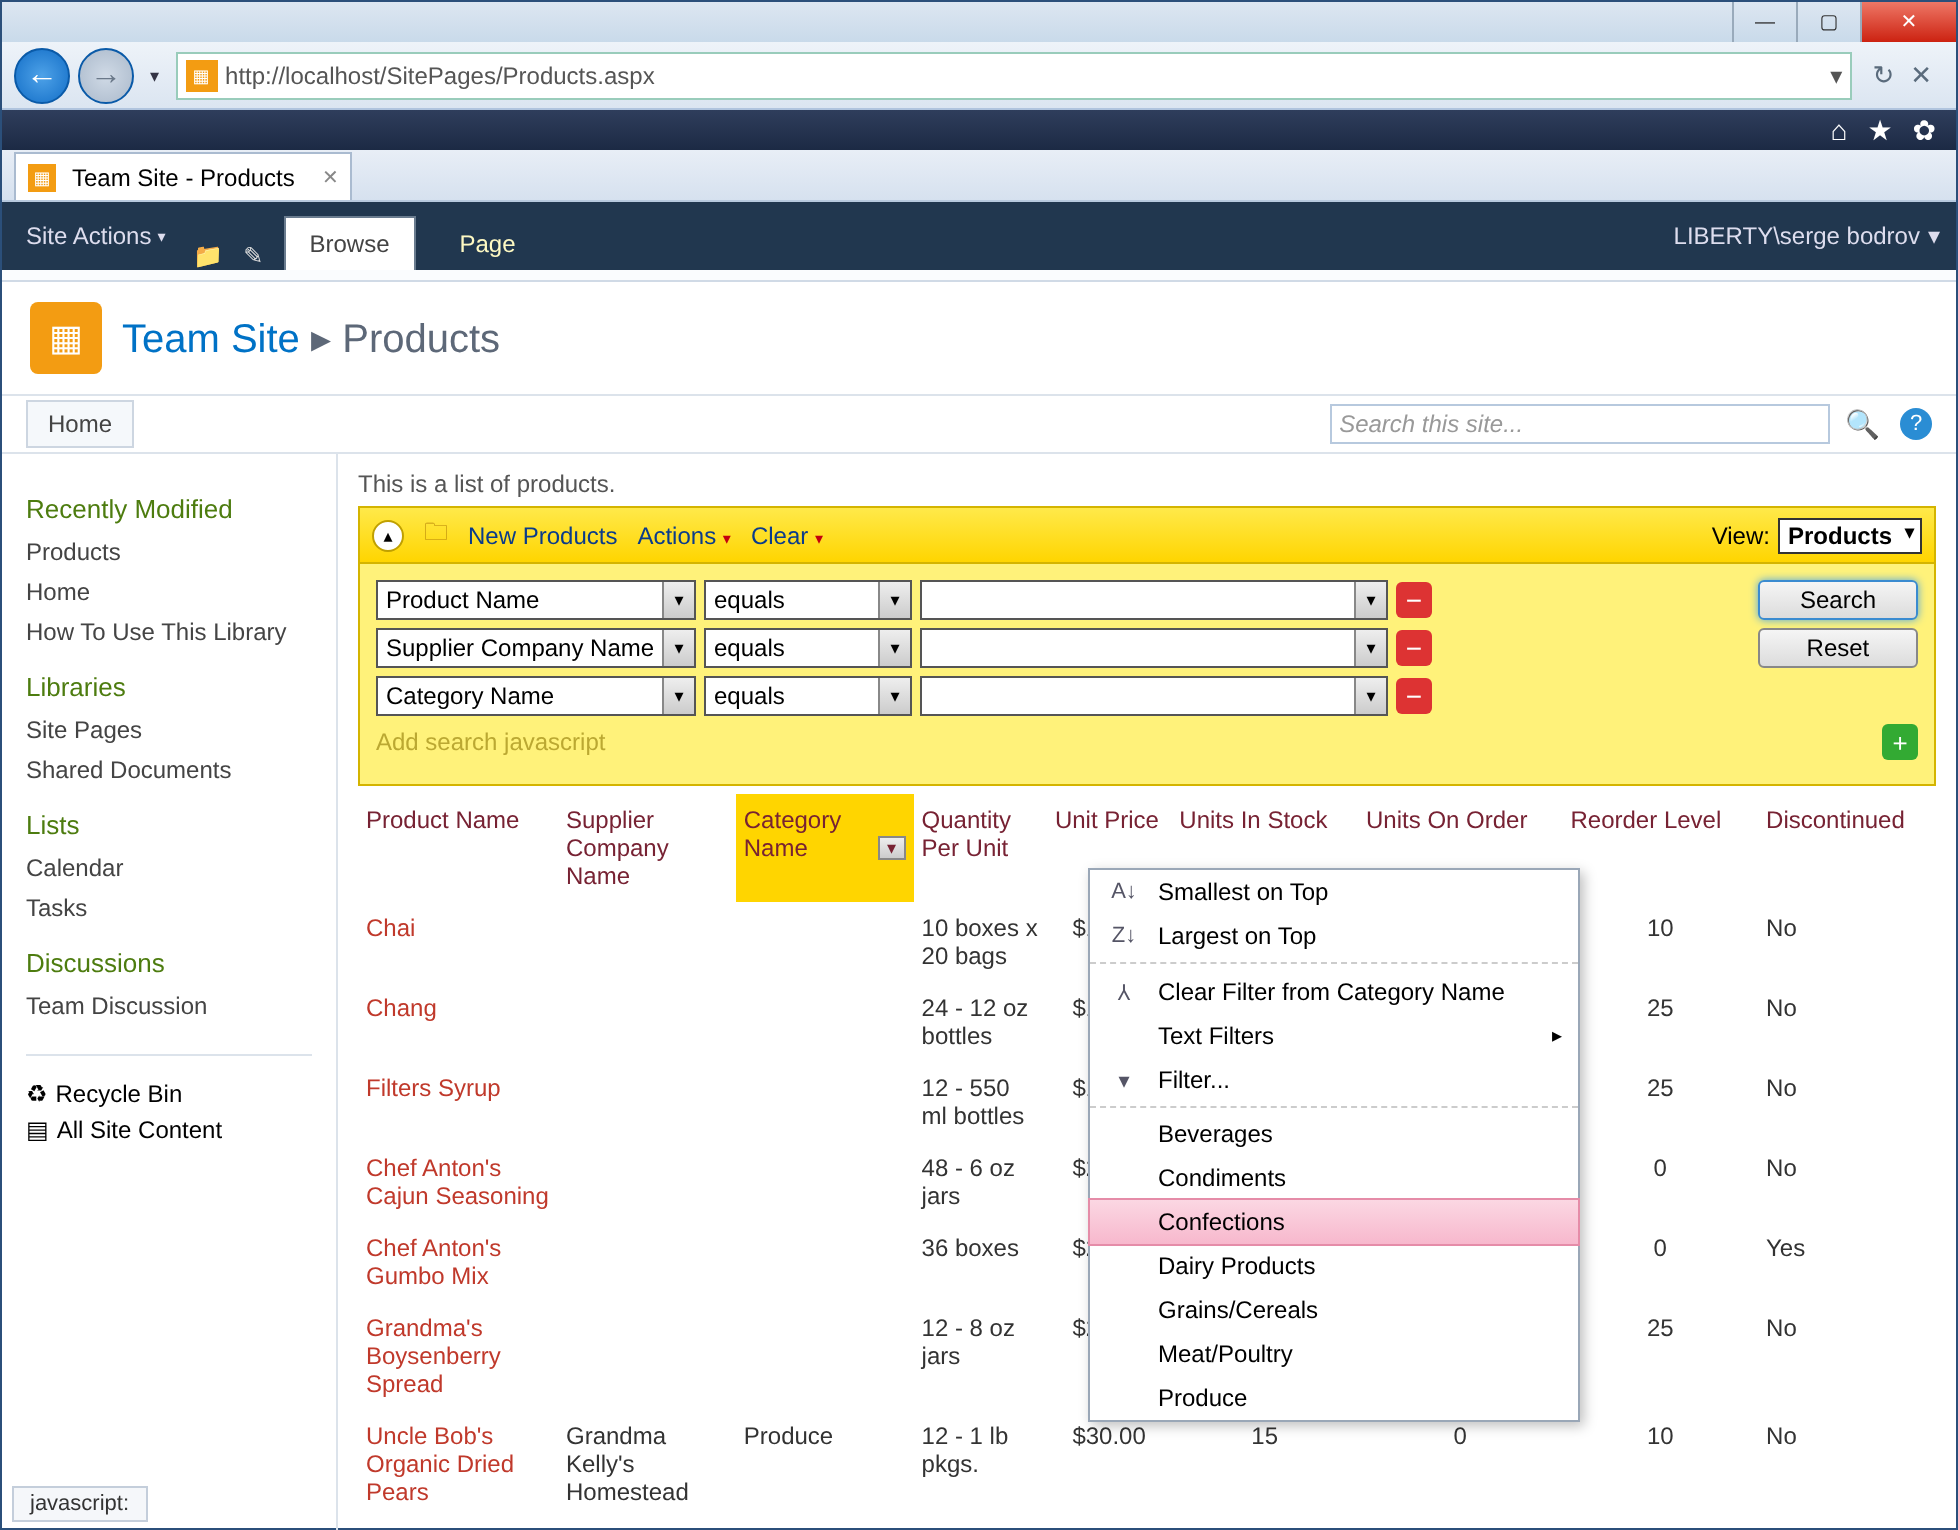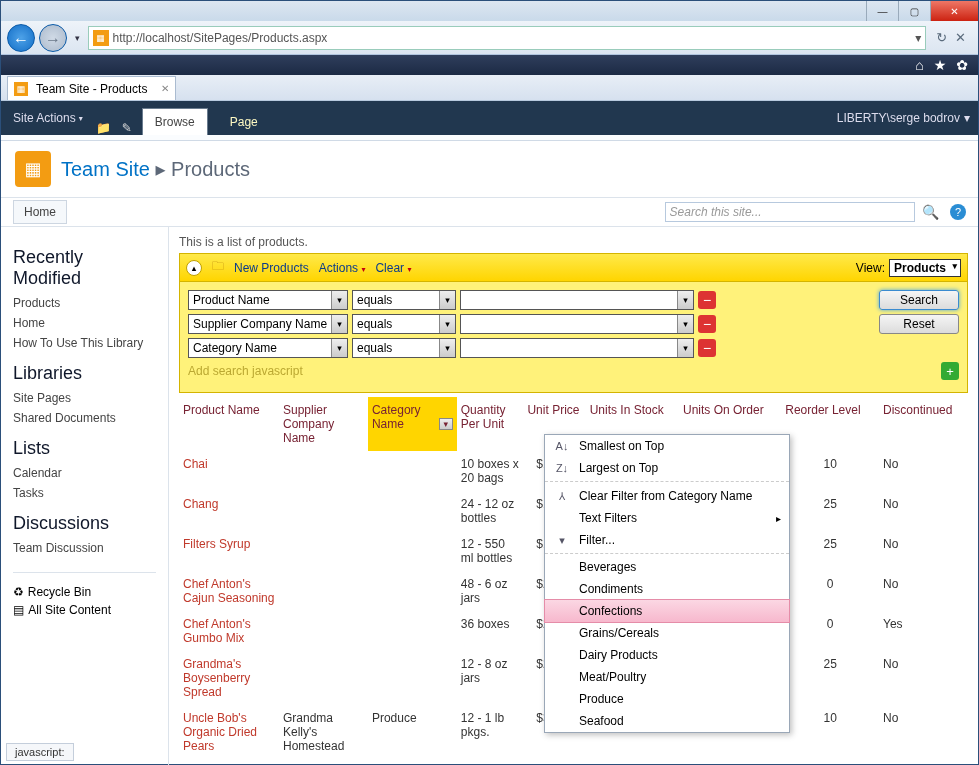--- a/index.html
+++ b/index.html
@@ -41,21 +41,21 @@
 
 .topnav-row { display: flex; align-items: center; border-top: 1px solid #dce3eb; border-bottom: 1px solid #dce3eb; padding: 0 12px; height: 30px; }
 .topnav-tab { color: #444; border: 1px solid #cdd6e1; padding: 4px 10px; font-size: 12px; background: #f5f8fb; }
 .search-box { margin-left: auto; width: 250px; height: 20px; border: 1px solid #b7c9de; font-style: italic; color: #999; font-size: 12px; padding: 0 4px; display: flex; align-items: center; }
 .search-icon { color: #0072c6; margin-left: 8px; font-size: 14px; }
 .help-icon { width: 16px; height: 16px; border-radius: 50%; background: #2a8dd4; color: #fff; font-size: 11px; display: flex; align-items: center; justify-content: center; margin-left: 10px; }
 
 
 .content { display: flex; height: 560px; }
 .sidebar { width: 168px; padding: 10px 12px; font-size: 12px; border-right: 1px solid #dce3eb; overflow: auto; }
-.sidebar h4 { color: #0f172a; font-size: 18px; font-weight: normal; margin: 10px 0 4px; }
+.sidebar h4 { color: #4d7c0f; font-size: 13px; font-weight: normal; margin: 10px 0 4px; }
 .sidebar a { display: block; color: #444; text-decoration: none; padding: 3px 0; }
 .sidebar .util { display: flex; align-items: center; gap: 4px; margin-top: 4px; }
 .main { flex: 1; padding: 8px 10px; overflow: auto; font-size: 12px; position: relative; }
 .list-desc { color: #555; margin-bottom: 4px; }
 
 
 .toolbar { background: linear-gradient(#ffe94a, #ffd500); border: 1px solid #d4b400; padding: 3px 6px; display: flex; align-items: center; gap: 10px; font-size: 12px; }
 .toolbar .circ { width: 16px; height: 16px; border-radius: 50%; background: #fff; border: 1px solid #c0a000; display: flex; align-items: center; justify-content: center; font-size: 9px; }
 .toolbar a { color: #0a3b8b; }
 .toolbar .caret { font-size: 8px; color: #c4000e; }
@@ -399,25 +399,24 @@
             <span class="arrow">▸</span>
           </div>
         <div class="row">
             <span class="ico">▾</span>
             <span>Filter...</span>
           </div>
         <div class="cat-list sep" id="cat-list" style="border-top:1px dashed #ccc;margin-top:2px;padding-top:2px">
             <div class="row">Beverages</div>
             <div class="row">Condiments</div>
             <div class="row hover">Confections</div>
+            <div class="row">Dairy Products</div>
             <div class="row">Grains/Cereals</div>
-            <div class="row">Dairy Products</div>
             <div class="row">Meat/Poultry</div>
             <div class="row">Produce</div>
-            <div class="row">Seafood</div>
           </div>
       </div>
 
     </div>
   </div>
 
   <div class="status-bar">javascript:</div>
 </div>
 
 </body></html>

